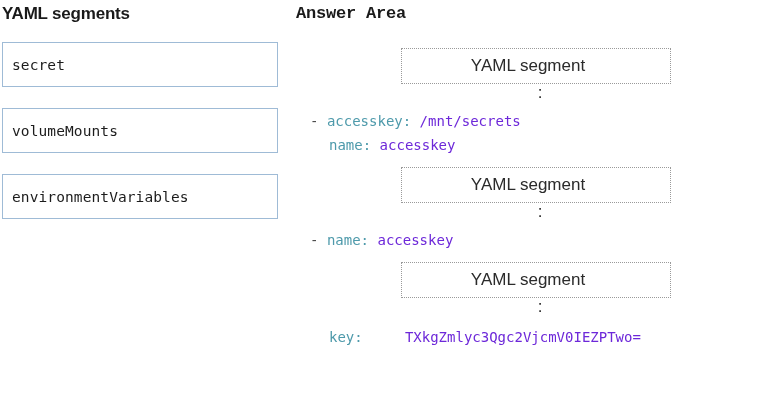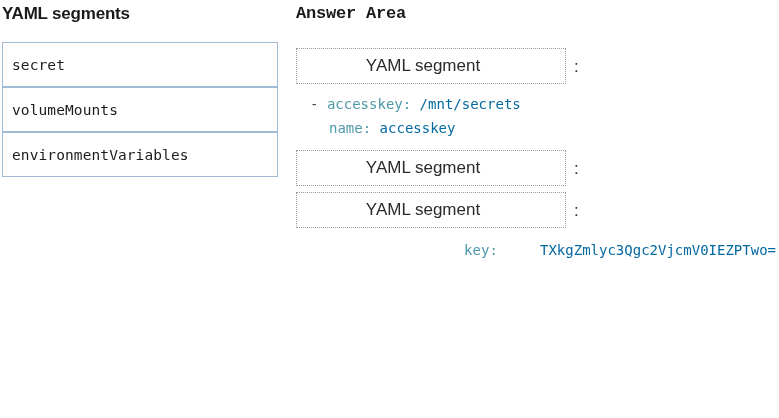--- a/index.html
+++ b/index.html
@@ -33,20 +33,21 @@
   #segments-list {
     position: absolute;
     left: 2px;
     top: 42px;
     width: 276px;
   }
   .segment-tile {
     box-sizing: border-box;
     width: 276px;
     height: 45px;
+    margin-bottom: 21px;
     border: 1px solid #9fbbd6;
     background: #ffffff;
     display: flex;
     align-items: center;
     padding-left: 9px;
     font-family: "DejaVu Sans Mono", monospace;
     font-size: 14.5px;
     color: #1c1c1c;
     letter-spacing: 0.1px;
   }
@@ -57,20 +58,21 @@
     position: absolute;
     left: 296px;
     top: 48px;
     width: 480px;
   }
   .segment-block { position: relative; }
 
   .dropzone-row {
     display: flex;
     align-items: center;
+    flex-direction: column;
   }
   .dropzone {
     box-sizing: border-box;
     width: 270px;
     height: 36px;
     border: 1px dotted #9a9a9a;
     background: #ffffff;
     display: flex;
     align-items: center;
     justify-content: center;
@@ -93,21 +95,21 @@
   .yaml-body {
     font-family: "DejaVu Sans Mono", monospace;
     font-size: 14px;
     line-height: 24px;
     white-space: nowrap;
   }
   .yaml-line { white-space: nowrap; }
   .yaml-dash  { color: #4d4d4d; }
   .yaml-key   { color: #4e9aab; }
   .yaml-punct { color: #4e9aab; }
-  .yaml-val   { color: #0369a1; }
+  .yaml-val   { color: #6d28d9; }
 
   
   #block-1 .yaml-body { padding: 8px 0 4px 0; }
   #block-2 .yaml-body { padding: 8px 0 4px 0; }
   #block-3 .yaml-body { padding: 10px 0 0 0; }
   #block-2 { margin-top: 6px; }
   #block-3 { margin-top: 6px; }
 </style>
 </head>
 <body>
@@ -154,29 +156,34 @@
     </div>
   </div>
 
   <div class="segment-block" id="block-2">
     <div class="dropzone-row">
       <div class="dropzone">
         <span class="dropzone-label">YAML segment</span>
       </div>
       <span class="colon">:</span>
     </div>
+    <div class="yaml-body">
+      <div class="yaml-line" style="padding-left:14px;">
+        <span class="yaml-dash">-</span><span>&nbsp;</span><span class="yaml-key">name</span><span class="yaml-punct">:</span><span>&nbsp;</span><span class="yaml-val">accesskey</span>
+      </div>
+    </div>
   </div>
 
   <div class="segment-block" id="block-3">
     <div class="dropzone-row">
       <div class="dropzone">
         <span class="dropzone-label">YAML segment</span>
       </div>
       <span class="colon">:</span>
     </div>
     <div class="yaml-body">
-      <div class="yaml-line" style="padding-left:33px;text-align:right;">
+      <div class="yaml-line" style="padding-left:33px;">
         <span class="yaml-key">key</span><span class="yaml-punct">:</span><span>&nbsp;&nbsp;&nbsp;&nbsp;&nbsp;</span><span class="yaml-val">TXkgZmlyc3Qgc2VjcmV0IEZPTwo=</span>
       </div>
     </div>
   </div>
 
 </div>
 
 </body></html>

